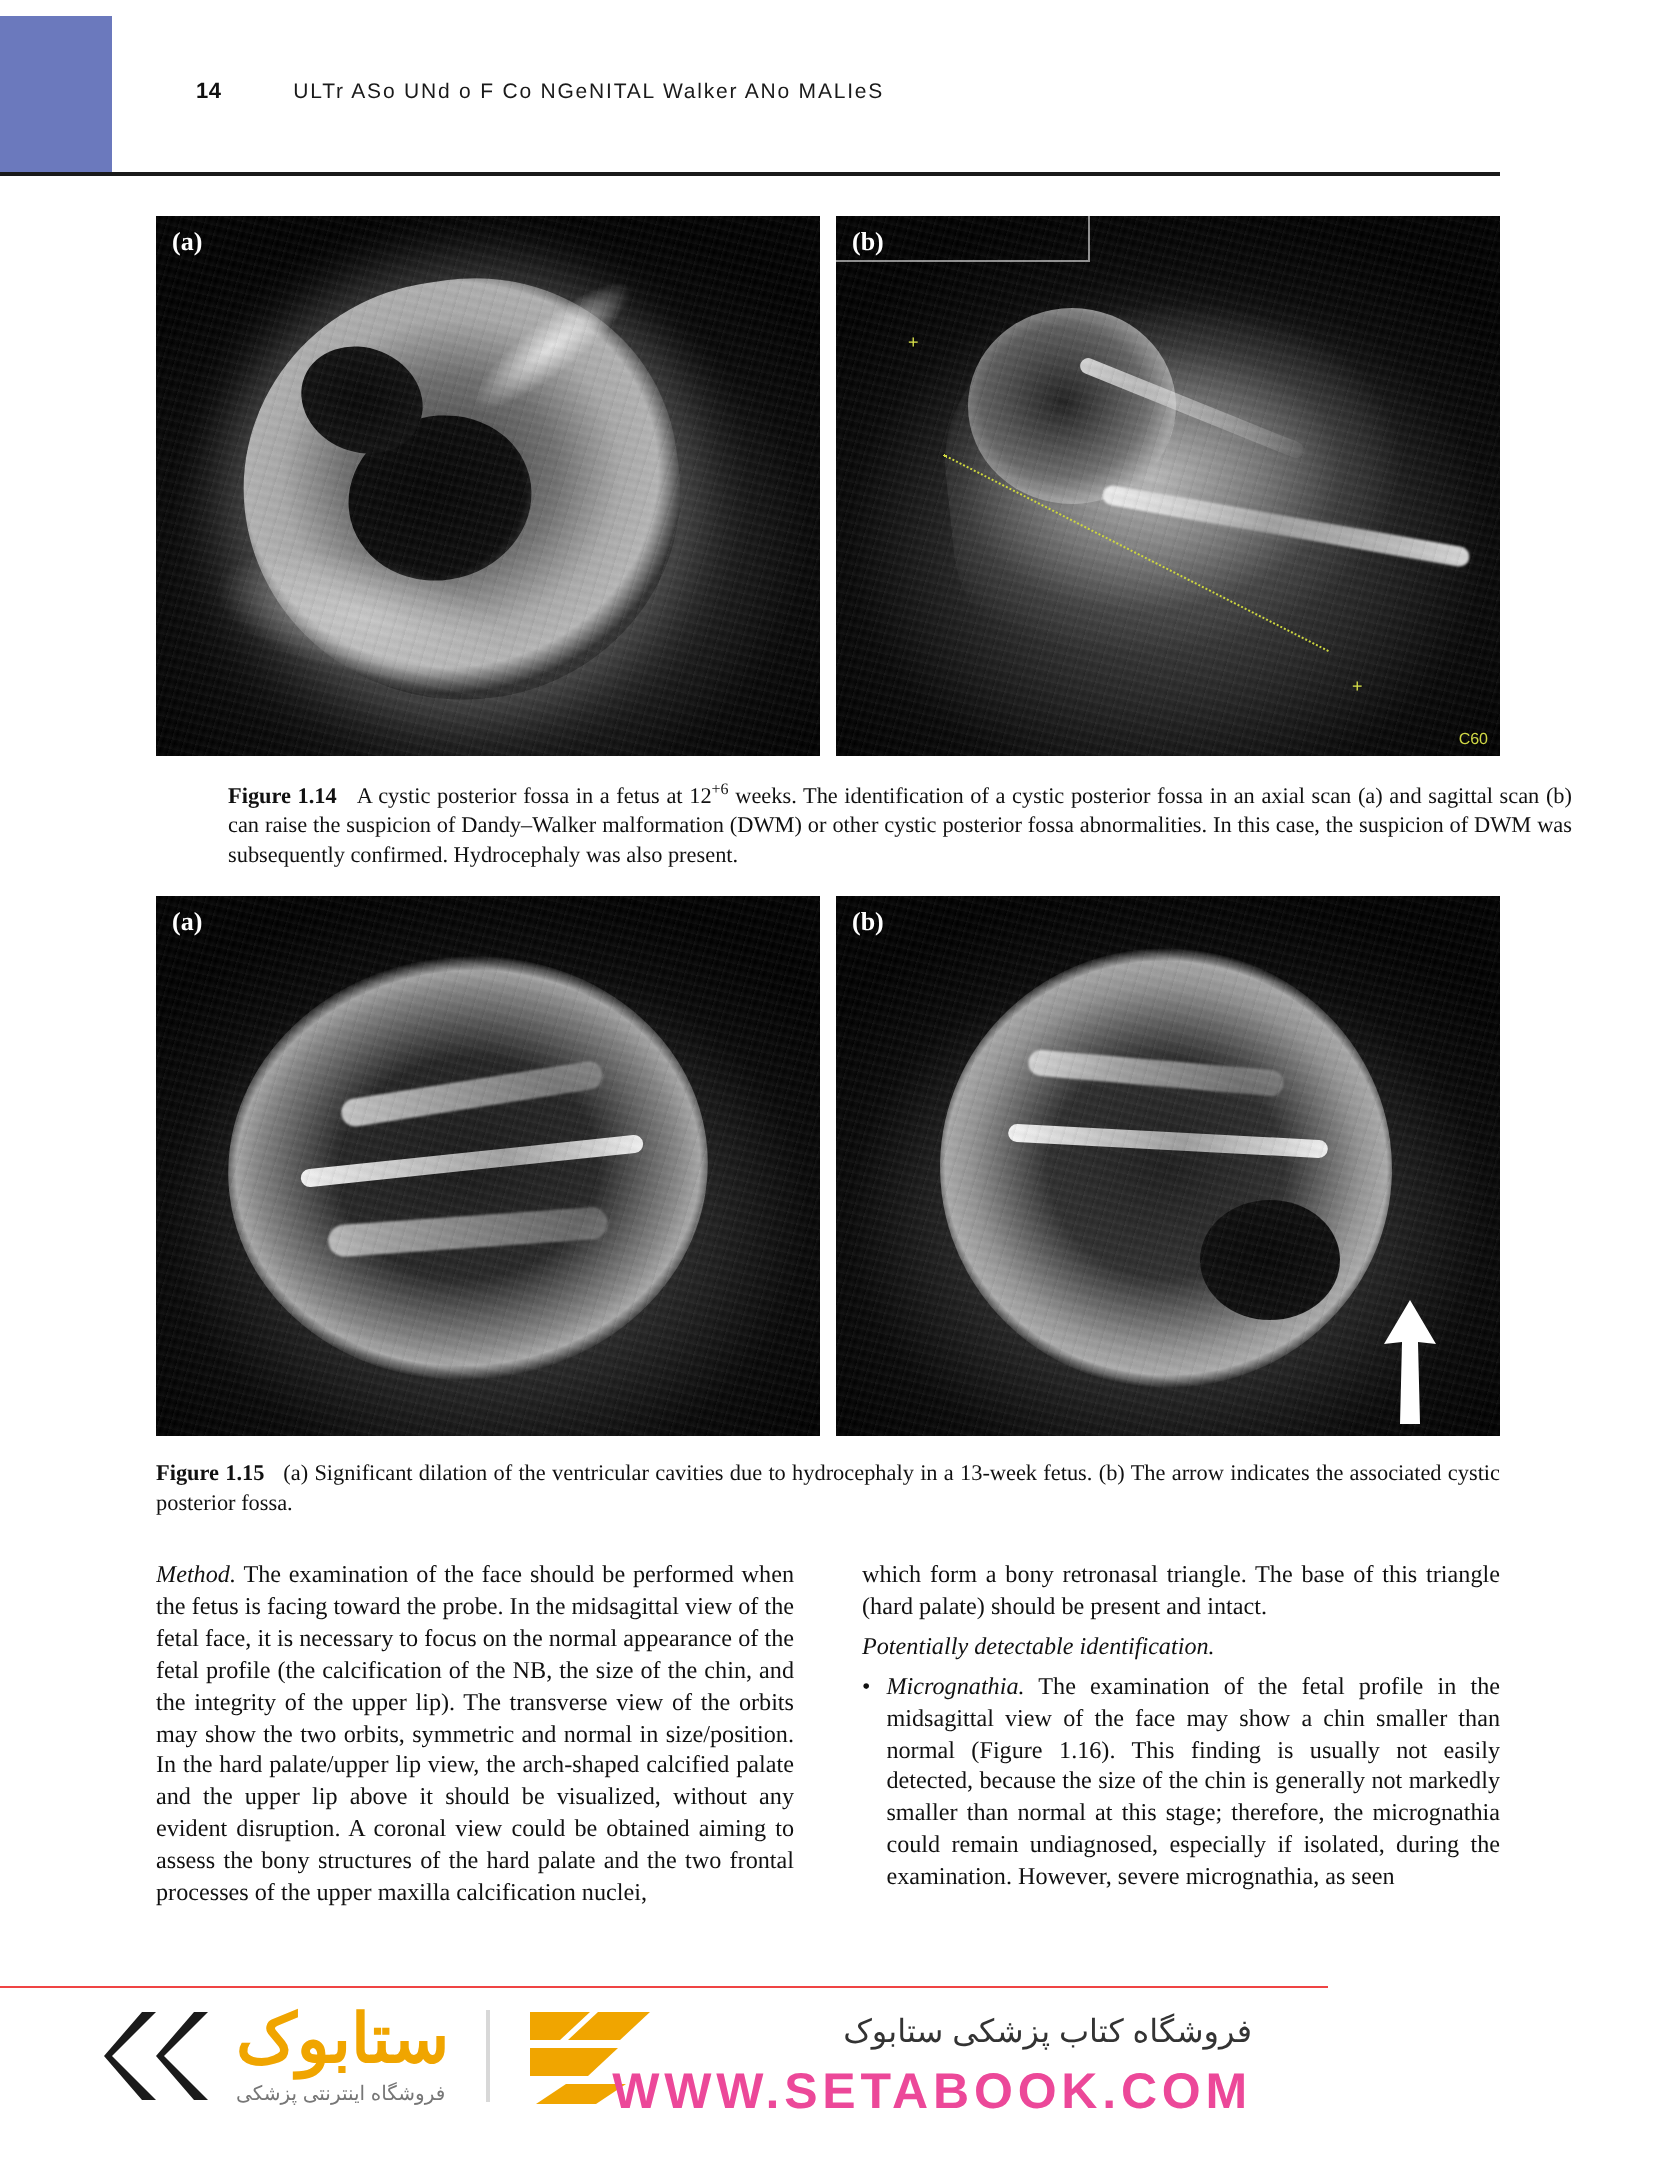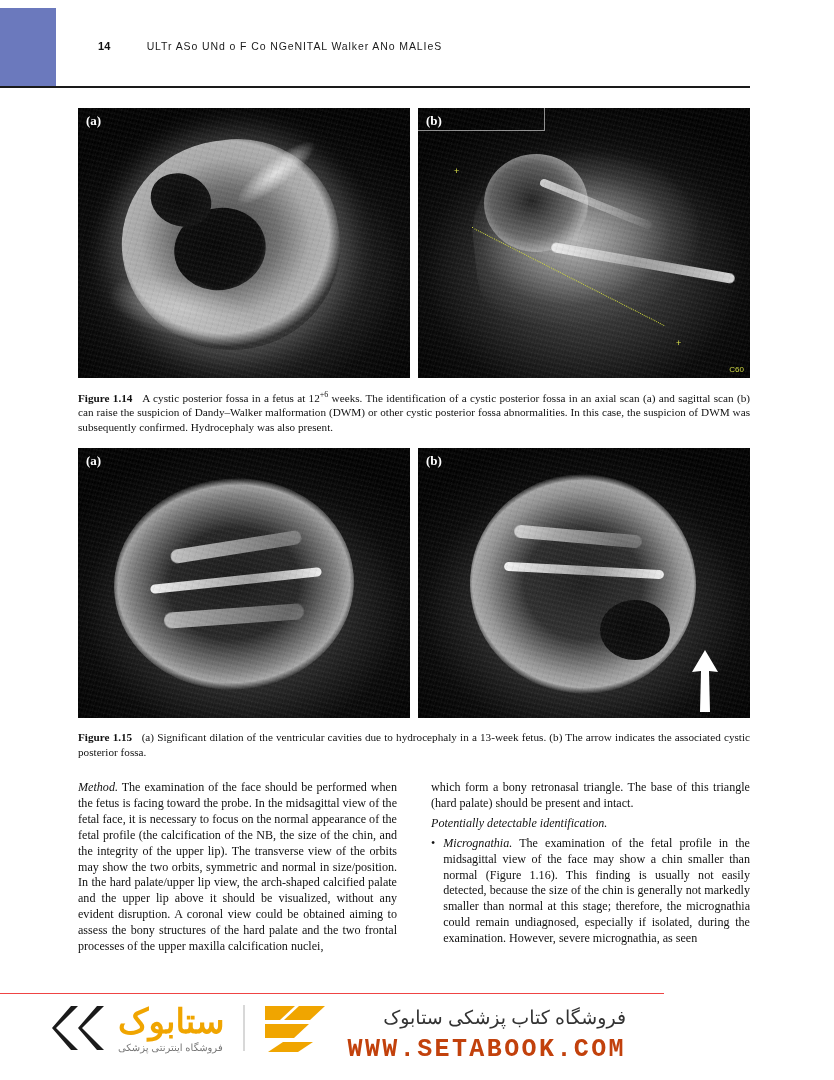--- a/index.html
+++ b/index.html
@@ -344,21 +344,21 @@
   .caption {
     position: absolute;
     left: 78px;
     width: 672px;
     font-family: "Liberation Serif", serif;
     font-size: 11.2px;
     line-height: 14.6px;
     color: #111111;
     text-align: justify;
   }
-  #caption-114 { top: 388px; }
+  #caption-114 { top: 388px; margin-left: 36px; }
   #caption-115 { top: 730px; }
   .caption b { font-weight: bold; }
   .sup { font-size: 8px; vertical-align: super; }
 
   
   .body-cols {
     position: absolute;
     left: 78px;
     top: 780px;
     width: 672px;
@@ -434,29 +434,29 @@
     height: 48px;
   }
   .banner-right {
     position: absolute;
     right: 38px;
     top: 12px;
     text-align: right;
   }
   .banner-fa {
     font-family: "Liberation Sans", sans-serif;
-    font-size: 19px;
+    font-size: 16px;
     color: #333333;
     direction: rtl;
   }
   .banner-url {
-    font-family: Liberation Mono, monospace;
+    font-family: Liberation Sans, sans-serif;
     font-size: 25px;
     font-weight: bold;
-    color: #c2410c;
+    color: #ec4899;
     letter-spacing: 2.4px;
     margin-top: 6px;
   }
 </style>
 </head>
 <body>
 
 <div id="page">
 
   <div class="corner-tab"></div>

